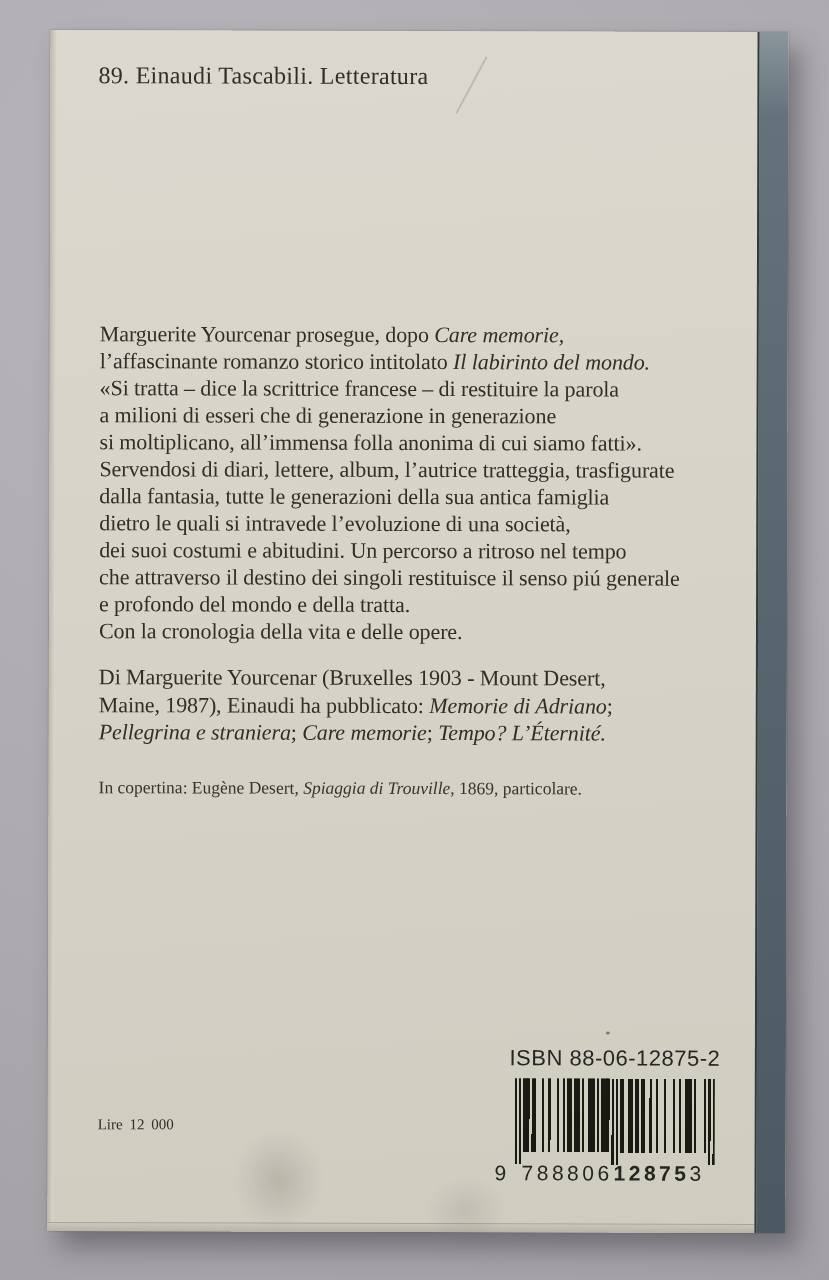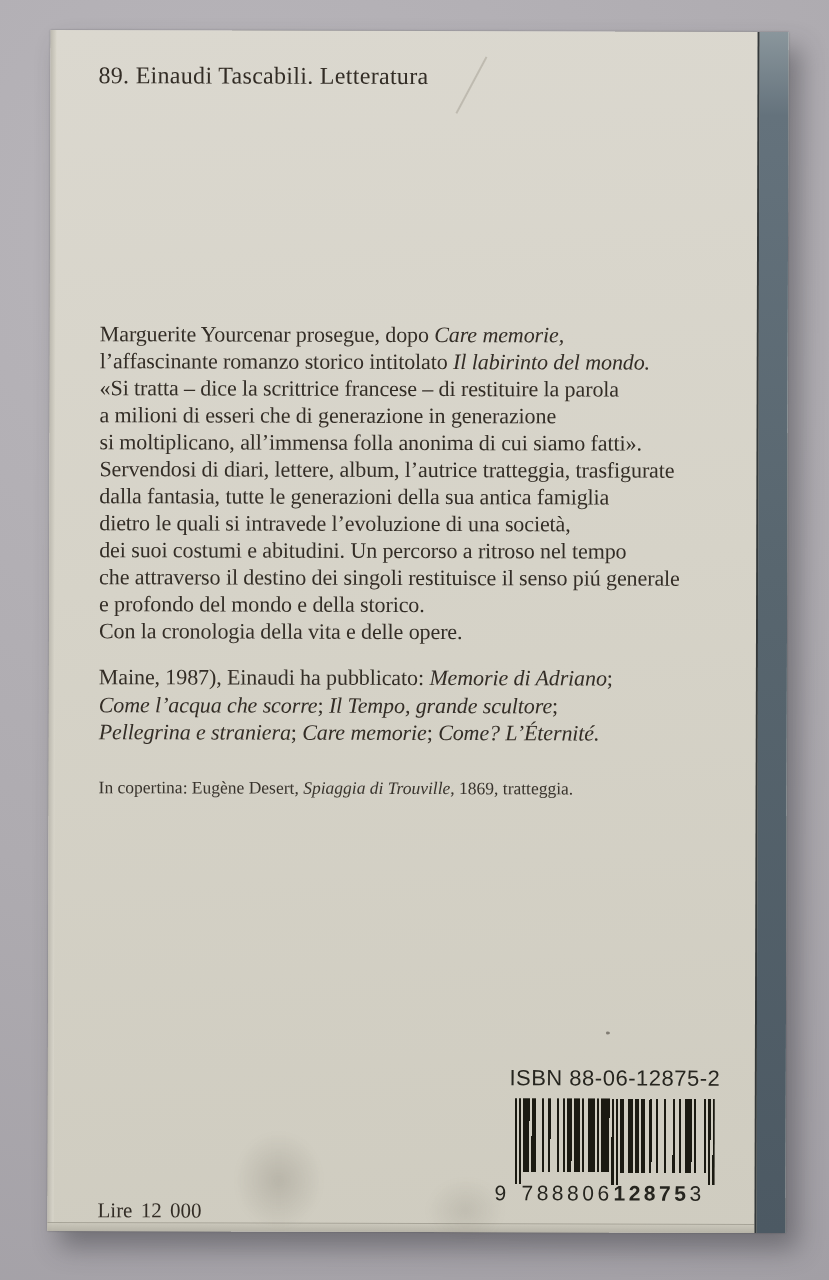--- a/index.html
+++ b/index.html
@@ -27,25 +27,25 @@
 
   .series-header { position:absolute; left:48px; top:32px; font-size:24px;
     color:var(--text); letter-spacing:.3px; white-space:nowrap; }
 
   .textblock { position:absolute; color:var(--text); white-space:nowrap; }
   .blurb  { left:50px; top:290px; font-size:22px; line-height:27px; letter-spacing:-.1px; }
   .biblio { left:50px; top:633px; font-size:22px; line-height:27.5px; letter-spacing:-.1px; }
   .caption{ left:50px; top:747px; font-size:17.5px; color:#38332c; }
   .tline .it { font-style:italic;text-align:center; }
 
-  .price { position:absolute; left:50px; top:1168px; font-size:21px;
+  .price { position:absolute; left:50px; top:1086px; font-size:15px;
     color:var(--text); word-spacing:3px; }
 
   .barcode-block { position:absolute; left:467px; top:1012px; width:200px; height:150px;
-    font-family:"Liberation Sans", sans-serif; color:#26251f;margin-top:20px; }
+    font-family:"Liberation Sans", sans-serif; color:#26251f; }
   .isbn-label { position:absolute; left:-14px; right:-14px; top:2px; text-align:center;
     font-size:22px; letter-spacing:.5px; white-space:nowrap; }
   .barcode-svg { position:absolute; left:0; top:35px; width:200px; height:88px; }
   .barcode-svg rect { fill:#1b1a12; shape-rendering:crispEdges; }
   .bc-digits { position:absolute; top:118px; left:0; right:0; height:26px;
     font-size:21px; letter-spacing:3.5px; }
   .bc-prefix { position:absolute; left:-20px; letter-spacing:0; }
   .bc-left  { position:absolute; left:7px;  width:88px; text-align:center; }
   .bc-right { position:absolute; left:99px; width:96px; text-align:left; }
   .bc-right .bold { font-weight:700; }
@@ -77,32 +77,32 @@
         <div class="tline"><span>Marguerite Yourcenar prosegue, dopo </span><span class="it">Care memorie,</span></div>
         <div class="tline"><span>l’affascinante romanzo storico intitolato </span><span class="it">Il labirinto del mondo.</span></div>
         <div class="tline"><span>«Si tratta – dice la scrittrice francese – di restituire la parola</span></div>
         <div class="tline"><span>a milioni di esseri che di generazione in generazione</span></div>
         <div class="tline"><span>si moltiplicano, all’immensa folla anonima di cui siamo fatti».</span></div>
         <div class="tline"><span>Servendosi di diari, lettere, album, l’autrice tratteggia, trasfigurate</span></div>
         <div class="tline"><span>dalla fantasia, tutte le generazioni della sua antica famiglia</span></div>
         <div class="tline"><span>dietro le quali si intravede l’evoluzione di una società,</span></div>
         <div class="tline"><span>dei suoi costumi e abitudini. Un percorso a ritroso nel tempo</span></div>
         <div class="tline"><span>che attraverso il destino dei singoli restituisce il senso piú generale</span></div>
-        <div class="tline"><span>e profondo del mondo e della storico.</span></div>
+        <div class="tline"><span>e profondo del mondo e della tratta.</span></div>
         <div class="tline"><span>Con la cronologia della vita e delle opere.</span></div>
       </div>
 
     <div class="textblock biblio">
+        <div class="tline"><span>Di Marguerite Yourcenar (Bruxelles 1903 - Mount Desert,</span></div>
         <div class="tline"><span>Maine, 1987), Einaudi ha pubblicato: </span><span class="it">Memorie di Adriano</span><span>;</span></div>
-        <div class="tline"><span class="it">Come l’acqua che scorre</span><span>; </span><span class="it">Il Tempo, grande scultore</span><span>;</span></div>
-        <div class="tline"><span class="it">Pellegrina e straniera</span><span>; </span><span class="it">Care memorie</span><span>; </span><span class="it">Come? L’Éternité.</span></div>
+        <div class="tline"><span class="it">Pellegrina e straniera</span><span>; </span><span class="it">Care memorie</span><span>; </span><span class="it">Tempo? L’Éternité.</span></div>
       </div>
 
     <div class="textblock caption">
-        <div class="tline"><span>In copertina: Eugène Desert, </span><span class="it">Spiaggia di Trouville</span><span>, 1869, tratteggia.</span></div>
+        <div class="tline"><span>In copertina: Eugène Desert, </span><span class="it">Spiaggia di Trouville</span><span>, 1869, particolare.</span></div>
       </div>
 
     <div class="barcode-block">
       <div class="isbn-label">ISBN 88-06-12875-2</div>
       <svg class="barcode-svg" viewBox="0 0 200 88" preserveAspectRatio="none">
           <rect x="0.00" y="0" width="2.17" height="86"></rect>
           <rect x="4.21" y="0" width="2.17" height="86"></rect>
           <rect x="8.42" y="0" width="2.17" height="74"></rect>
           <rect x="10.53" y="0" width="2.17" height="74"></rect>
           <rect x="12.63" y="0" width="2.17" height="74"></rect>

